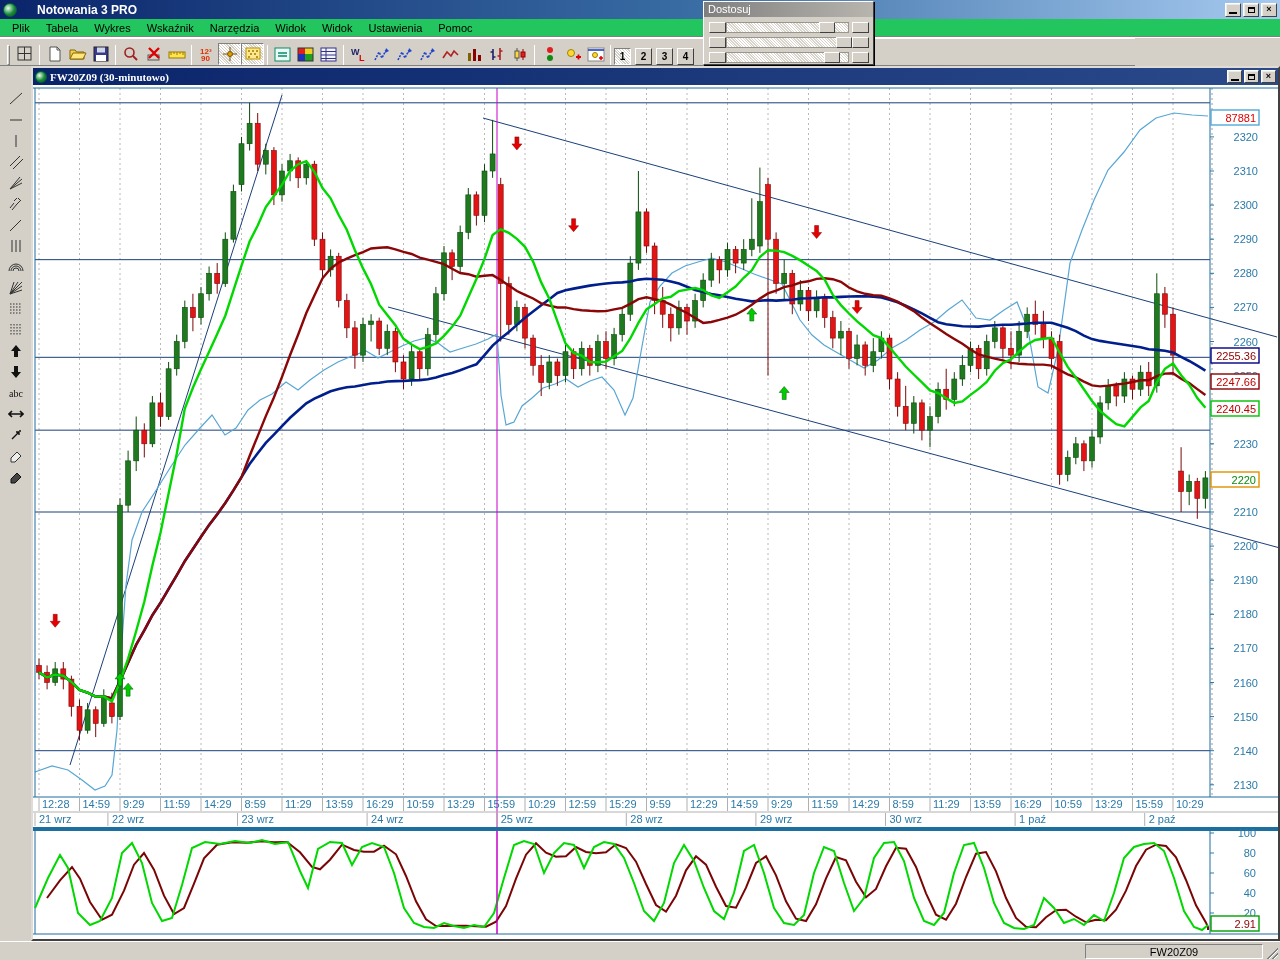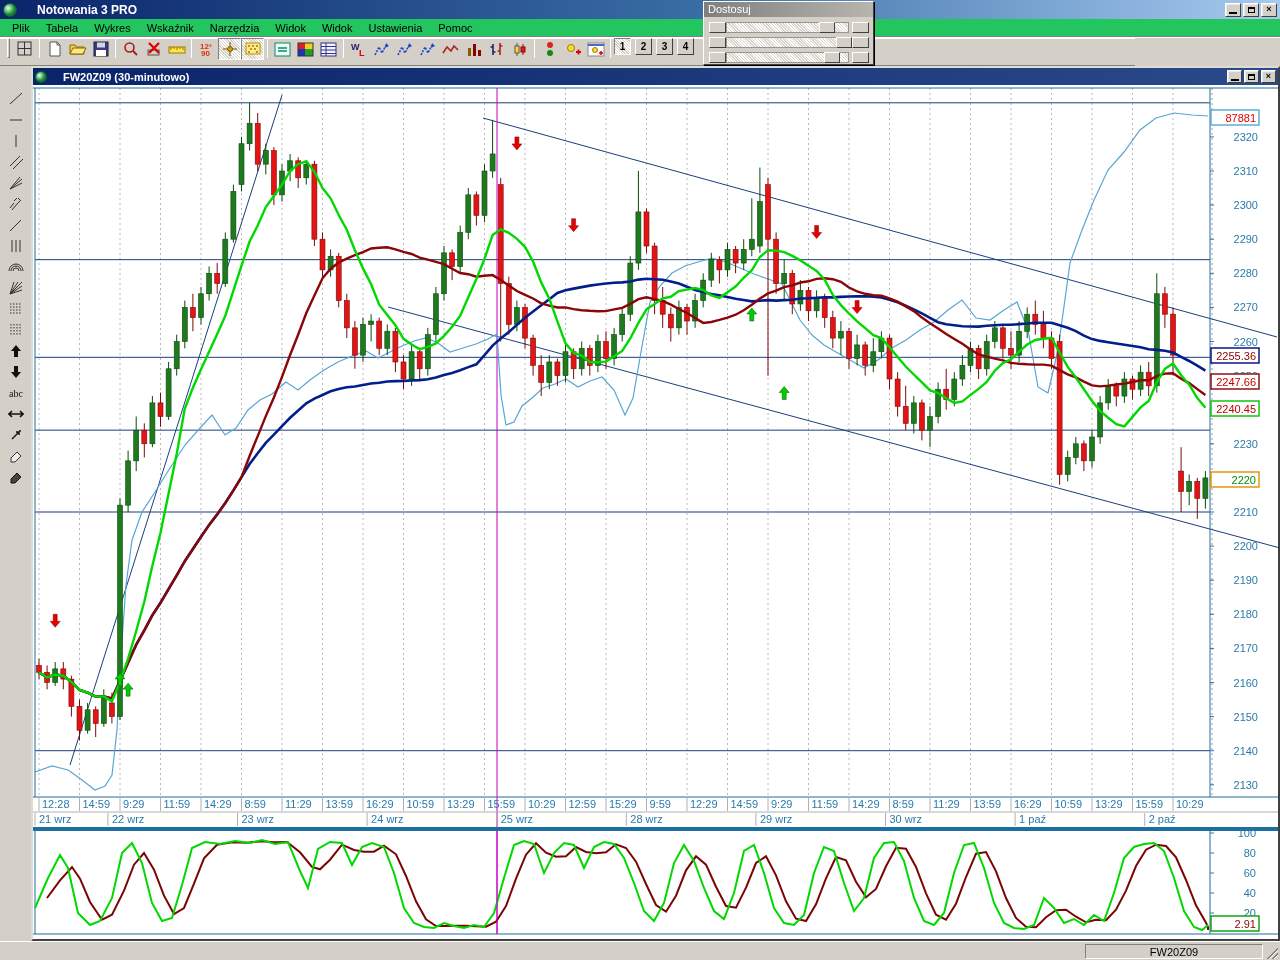--- a/index.html
+++ b/index.html
@@ -15,38 +15,38 @@
   .winbtns { display:flex; gap:2px; }
   .wbtn { width:16px; height:14px; background:#d4d0c8; border:1px solid; border-color:#fff #404040 #404040 #fff; box-shadow:inset 1px 1px 0 #ecebe5; font-size:9px; line-height:11px; text-align:center; font-weight:bold; color:#000; }
   .wbtn .mingl { display:block; width:8px; height:2px; background:#000; margin:8px auto 0; }
   .wbtn .restgl { display:block; width:7px; height:6px; border:1px solid #000; border-top-width:2px; margin:3px auto 0; }
 
   
   .menubar { position:absolute; left:0; top:19px; width:1280px; height:18px; background:#22c55e; display:flex; align-items:center; padding-left:4px; border-bottom:1px solid #808080; box-shadow:0 1px 0 #fff; }
   .menuitem { padding:2px 8px; color:#000; }
 
   
-  .toolbar { position:absolute; left:0; top:38px; width:1135px; height:28px; background:#d4d0c8; display:flex; align-items:flex-start; padding-left:4px; border-bottom:1px solid #808080; box-shadow:inset 0 1px 0 #fff; }
+  .toolbar { position:absolute; left:0; top:38px; width:1135px; height:28px; background:#d4d0c8; display:flex; align-items:flex-end; padding-left:4px; border-bottom:1px solid #808080; box-shadow:inset 0 1px 0 #fff; }
   .tgrip { width:3px; height:20px; border:1px solid; border-color:#fff #808080 #808080 #fff; margin:0 3px; }
   .tsep { width:1px; height:20px; background:#808080; border-right:1px solid #fff; margin:0 3px; }
   .tbtn { width:23px; height:22px; display:flex; align-items:center; justify-content:center; background:transparent; border:1px solid transparent; }
   .tbtn.pressed { border-color:#808080 #fff #fff #808080;
     background-image:repeating-linear-gradient(45deg,#fff 0 1px,#d4d0c8 1px 2px); }
   .tbtn svg { display:block; }
   .numbtn { width:17px; height:17px; margin-right:4px; border:1px solid; border-color:#fff #404040 #404040 #fff; background:#d4d0c8; text-align:center; line-height:15px; font-size:10px; font-weight:bold; }
   .numbtn.pressed { border-color:#808080 #fff #fff #808080; background-image:repeating-linear-gradient(45deg,#fff 0 1px,#d4d0c8 1px 2px); }
 
   
   .lefttools { position:absolute; left:1px; top:88px; width:30px; display:flex; flex-direction:column; align-items:center; }
   .ltbtn { width:24px; height:21px; display:flex; align-items:center; justify-content:center; border:1px solid transparent; }
 
   
   .chartwin { position:absolute; left:31px; top:66px; width:1249px; height:875px; background:#fff; border:2px solid; border-color:#dfdcd5 #404040 #404040 #dfdcd5; }
   .cw-title { position:absolute; left:0; top:0; right:0; height:17px; background:linear-gradient(to right,#0a246a,#2a4a8a); display:flex; align-items:center; padding:0 2px; }
-  .cw-title .ttext { color:#fff; font-weight:bold; font-size:11px; margin-left:16px; flex:1; }
+  .cw-title .ttext { color:#fff; font-weight:bold; font-size:11px; margin-left:3px; flex:1;font-family:Liberation Serif, serif; }
   .cw-title .wbtn { width:15px; height:13px; }
   .cw-title .appicon { width:12px; height:12px; }
   .chartsvg { position:absolute; left:0; top:17px; width:1245px; height:854px; }
 
   
   .dostosuj { position:absolute; left:703px; top:1px; width:171px; height:64px; background:#d4d0c8; border:1px solid; border-color:#fff #404040 #404040 #fff; box-shadow:1px 1px 0 #000; z-index:60; }
   .dz-title { height:15px; background:linear-gradient(to right,#7f7f7f,#b8b5ae); color:#fff; font-weight:normal; font-size:11px; padding:1px 4px; }
   .sl-row { position:absolute; left:5px; width:160px; height:12px; display:flex; align-items:center; }
   .sl-btn { width:17px; height:11px; background:#d4d0c8; border:1px solid; border-color:#fff #404040 #404040 #fff; flex:none; }
   .sl-track { position:relative; height:11px; flex:1; margin:0 3px 0 0; background-image:repeating-linear-gradient(45deg,#fff 0 1px,#d8d4cc 1px 2px); border:1px solid #9a968e; }

